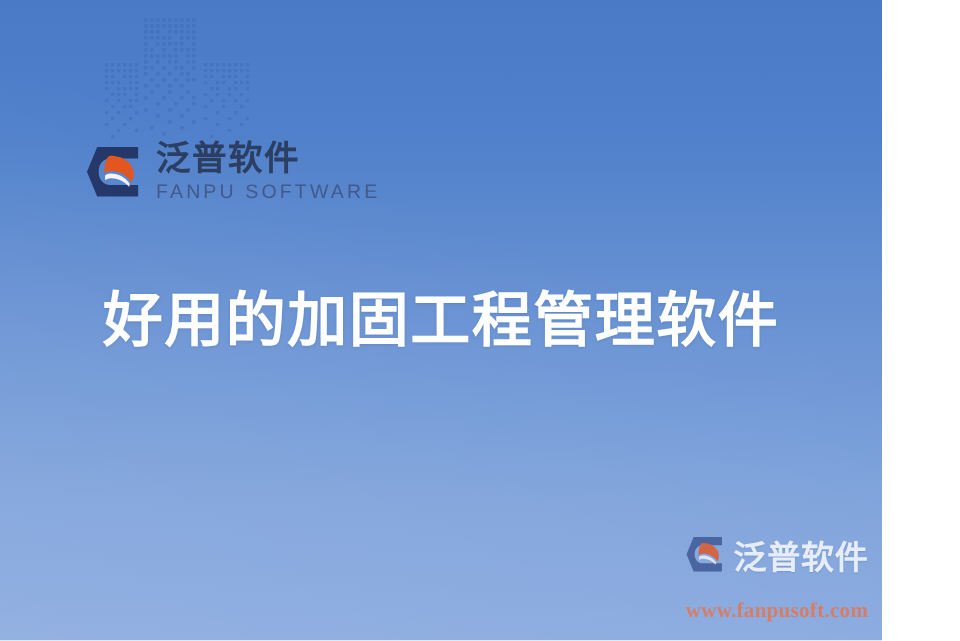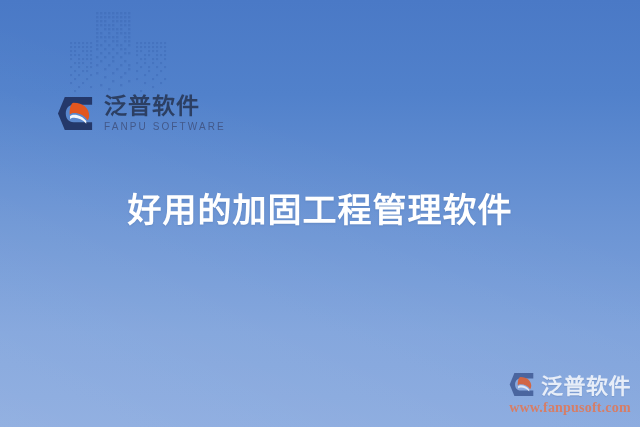--- a/index.html
+++ b/index.html
@@ -8,21 +8,21 @@
     padding: 0;
     background: #ffffff;
   }
   body {
     font-family: "Liberation Sans", "DejaVu Sans", sans-serif;
   }
 
   
   .banner {
     position: relative;
-    width: 640px;
+    width: 588px;
     height: 427px;
     overflow: hidden;
     background: linear-gradient(180deg,
                 #4a79c6 0%,
                 #5181cb 22%,
                 #6b94d4 52%,
                 #7ea2db 78%,
                 #87a8de 100%);
   }
   
@@ -72,37 +72,37 @@
   }
   .brand-cn {
     font-size: 23px;
     font-weight: 700;
     color: #2c3f63;
     letter-spacing: 1px;
     white-space: nowrap;
   }
   .brand-en {
     margin-top: 4px;
-    font-size: 10px;
+    font-size: 13px;
     font-weight: 400;
     color: #43598a;
     letter-spacing: 2.1px;
     white-space: nowrap;
   }
 
   
   .headline {
     position: absolute;
     left: 0;
     right: 0;
     top: 186px;
     z-index: 3;
     text-align: center;
     color: #ffffff;
-    font-size: 34px;
+    font-size: 40px;
     font-weight: 700;
     line-height: 1.42;
     letter-spacing: 1px;
     text-shadow: 0 1px 2px rgba(40,70,120,0.18);
   }
   .headline .line { display: block; }
 
   
   .watermark {
     position: absolute;
@@ -127,21 +127,21 @@
   .wm-mark svg { display: block; width: 100%; height: 100%; }
   .wm-cn {
     font-size: 22px;
     font-weight: 700;
     color: #ffffff;
     letter-spacing: 0.5px;
     white-space: nowrap;
     text-shadow: 0 1px 1px rgba(40,70,120,0.22);
   }
   .wm-url {
-    margin-top: 0;
+    margin-top: 15px;
     font-family: "Liberation Serif", "DejaVu Serif", serif;
     font-size: 14px;
     font-weight: 700;
     color: #e8734a;
     letter-spacing: 0.2px;
     white-space: nowrap;
   }
 </style>
 </head>
 <body>

